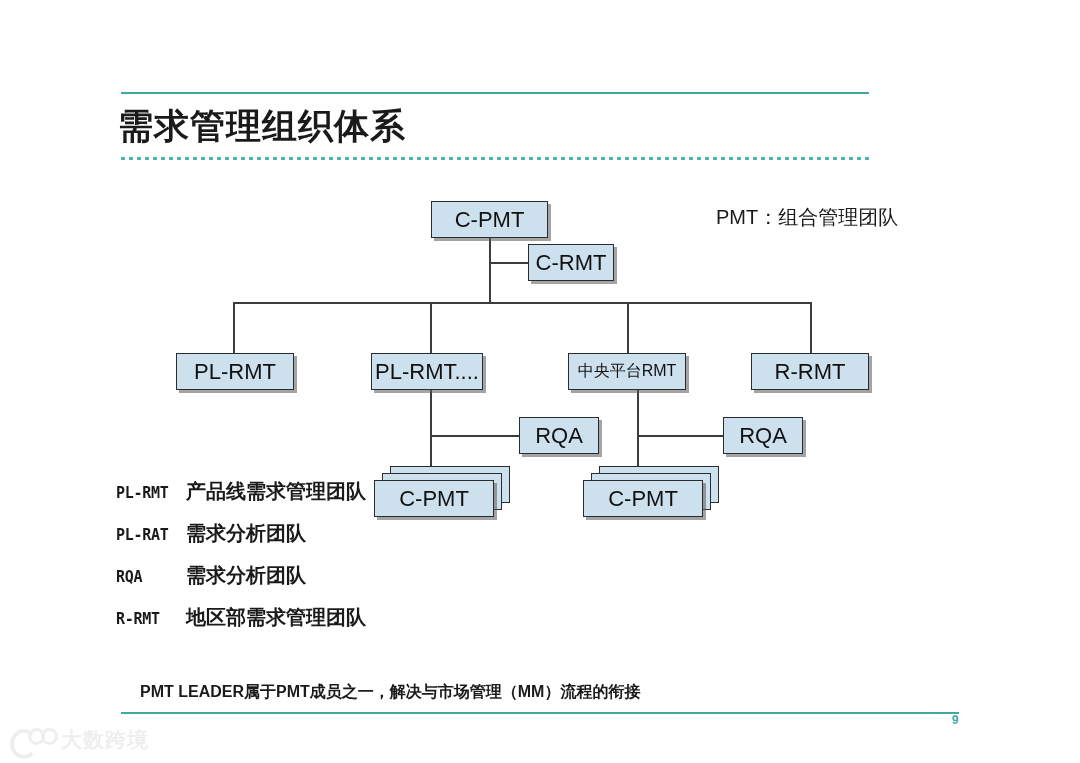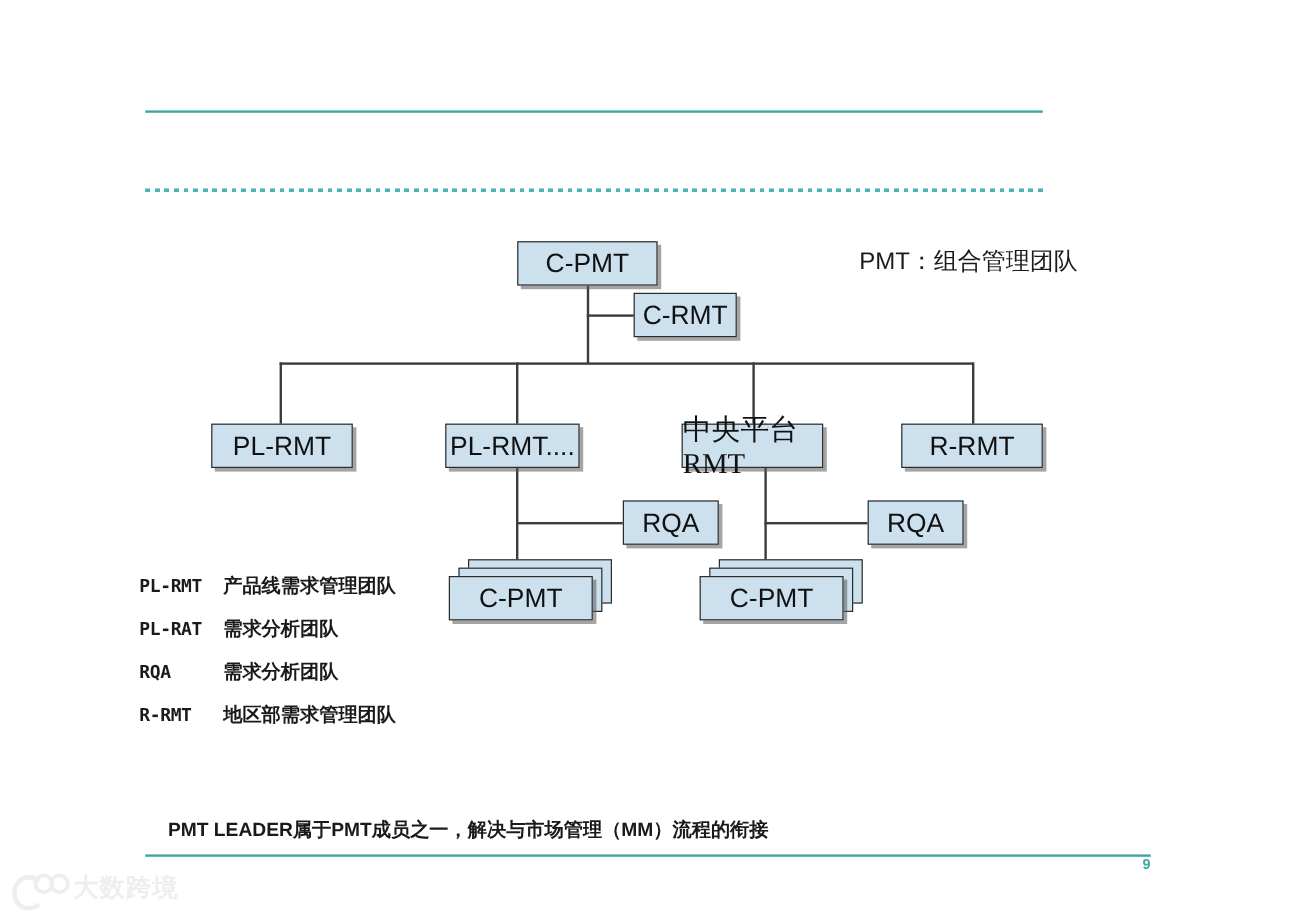--- a/index.html
+++ b/index.html
@@ -30,21 +30,21 @@
   .node{
     position:absolute;
     background:#cce0ee;
     border:1.6px solid #2c2c2c;
     box-shadow:3px 3px 0 rgba(90,90,90,.55);
     box-sizing:border-box;
     display:flex;align-items:center;justify-content:center;
     font-size:22px;color:#111;
     z-index:4;
   }
-  .node.cjk{font-family:Liberation Serif, serif;font-size:24px;}
+  .node.cjk{font-family:Liberation Sans, sans-serif;font-size:16px;}
   .stack{position:absolute;z-index:4;}
   .stack .layer{
     position:absolute;
     background:#cce0ee;
     border:1.6px solid #2c2c2c;
     box-sizing:border-box;
   }
   .stack .layer.front{
     box-shadow:3px 3px 0 rgba(90,90,90,.55);
     display:flex;align-items:center;justify-content:center;
@@ -61,21 +61,21 @@
   }
   .legend-right .cjk{font-family:"Liberation Serif","DejaVu Serif",serif;}
 
   .abbr-list{position:absolute;left:116px;top:478px;}
   .abbr-row{display:flex;align-items:baseline;margin-bottom:15px;}
   .abbr-key{
     width:70px;font-size:15px;font-weight:bold;color:#1a1a1a;
     font-family:"DejaVu Sans Mono","Liberation Mono",monospace;
     letter-spacing:-.3px;
   }
-  .abbr-val{font-size:16px;font-weight:bold;color:#1a1a1a;white-space:nowrap;}
+  .abbr-val{font-size:20px;font-weight:bold;color:#1a1a1a;white-space:nowrap;}
 
   .footnote{
     position:absolute;left:140px;top:650px;
     font-size:16px;font-weight:bold;color:#1a1a1a;white-space:nowrap;margin-top:32px;
   }
 
   
   .rule-bottom{
     position:absolute;left:121px;top:712px;width:838px;height:2px;
     background:#3fa9a0;
@@ -106,20 +106,21 @@
     font-size:21px;font-weight:bold;color:#c9c9c9;letter-spacing:1px;
     font-family:"Liberation Sans","DejaVu Sans",sans-serif;
   }
 </style>
 </head>
 <body>
 
 <div class="slide">
 
   <div class="rule-top"></div>
+  <div class="slide-title">需求管理组织体系</div>
   <div class="rule-dotted"></div>
 
   <div class="legend-right">
     <span>PMT</span><span class="cjk">：</span><span class="cjk">组合管理团队</span>
   </div>
 
   <div class="line v" style="left:489px;top:238px;height:65px;"></div>
 
   <div class="line h" style="left:489px;top:262px;width:40px;"></div>
 

